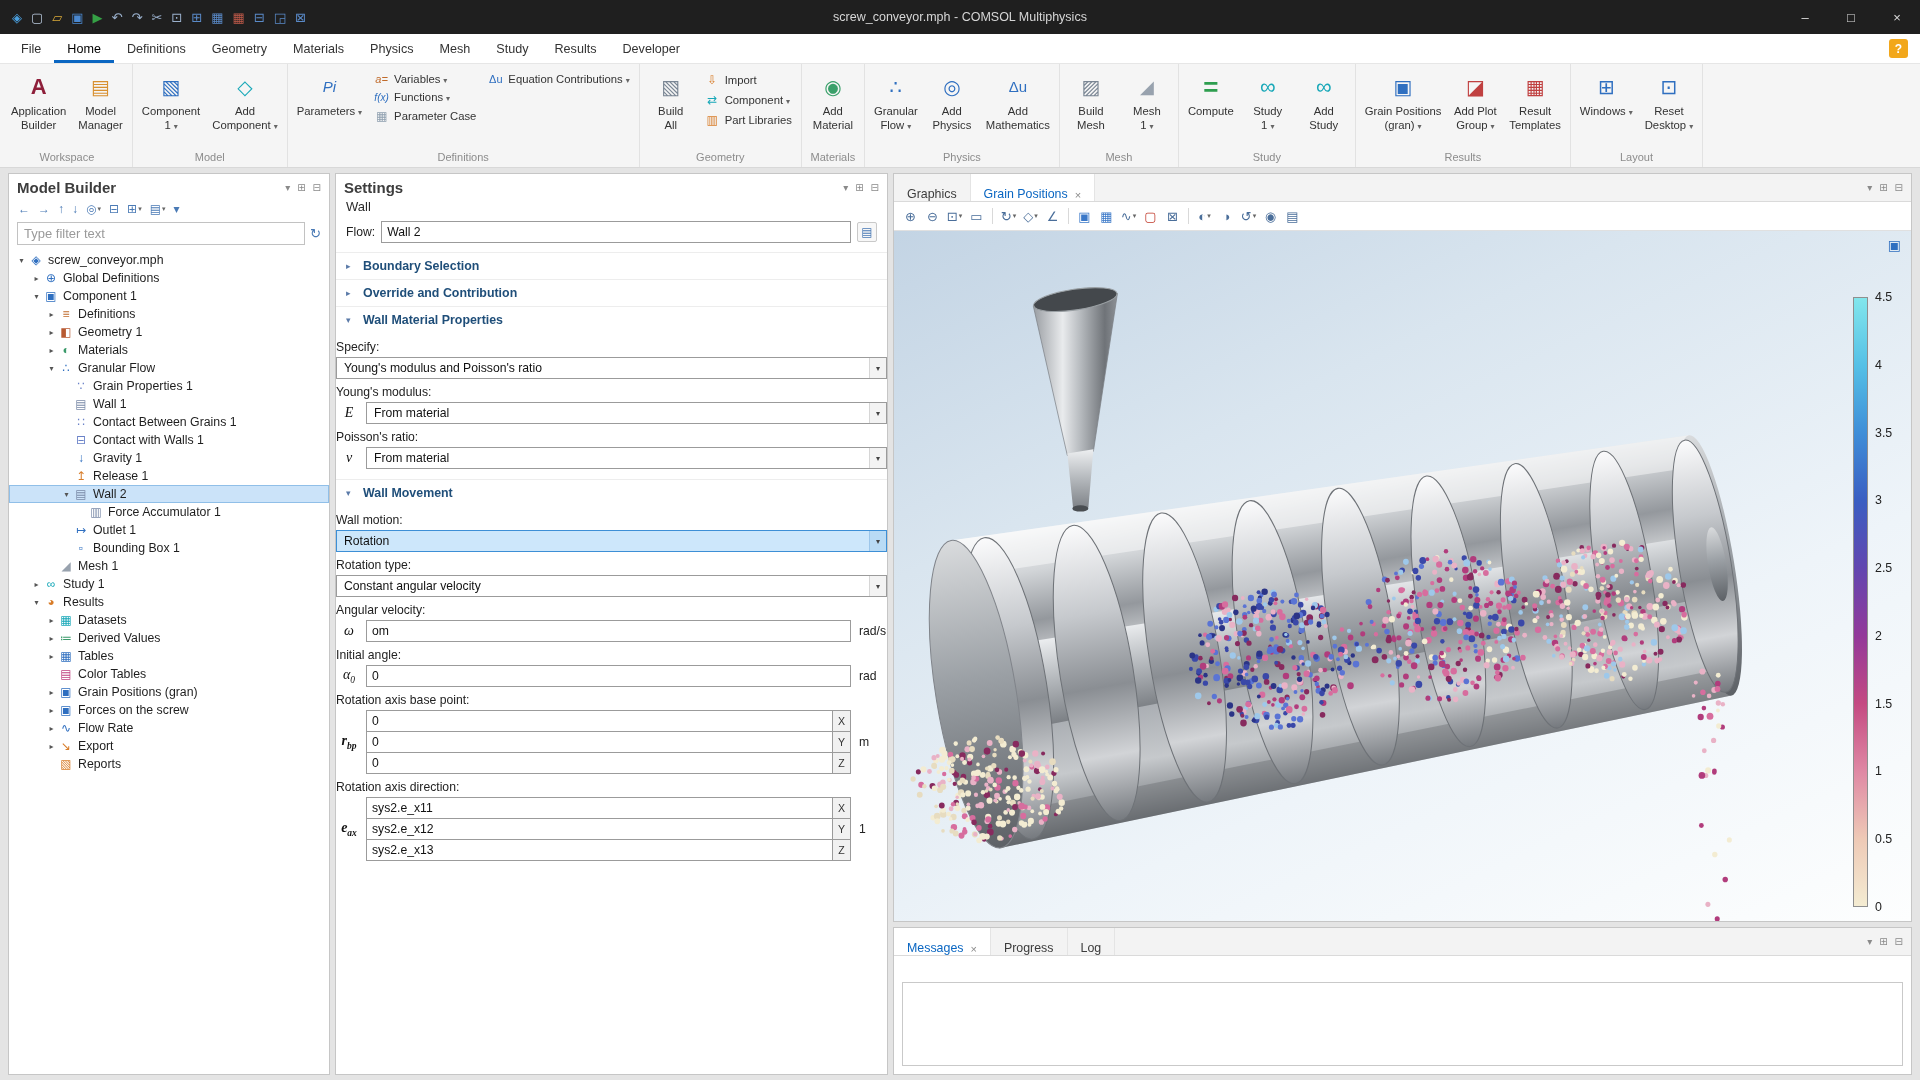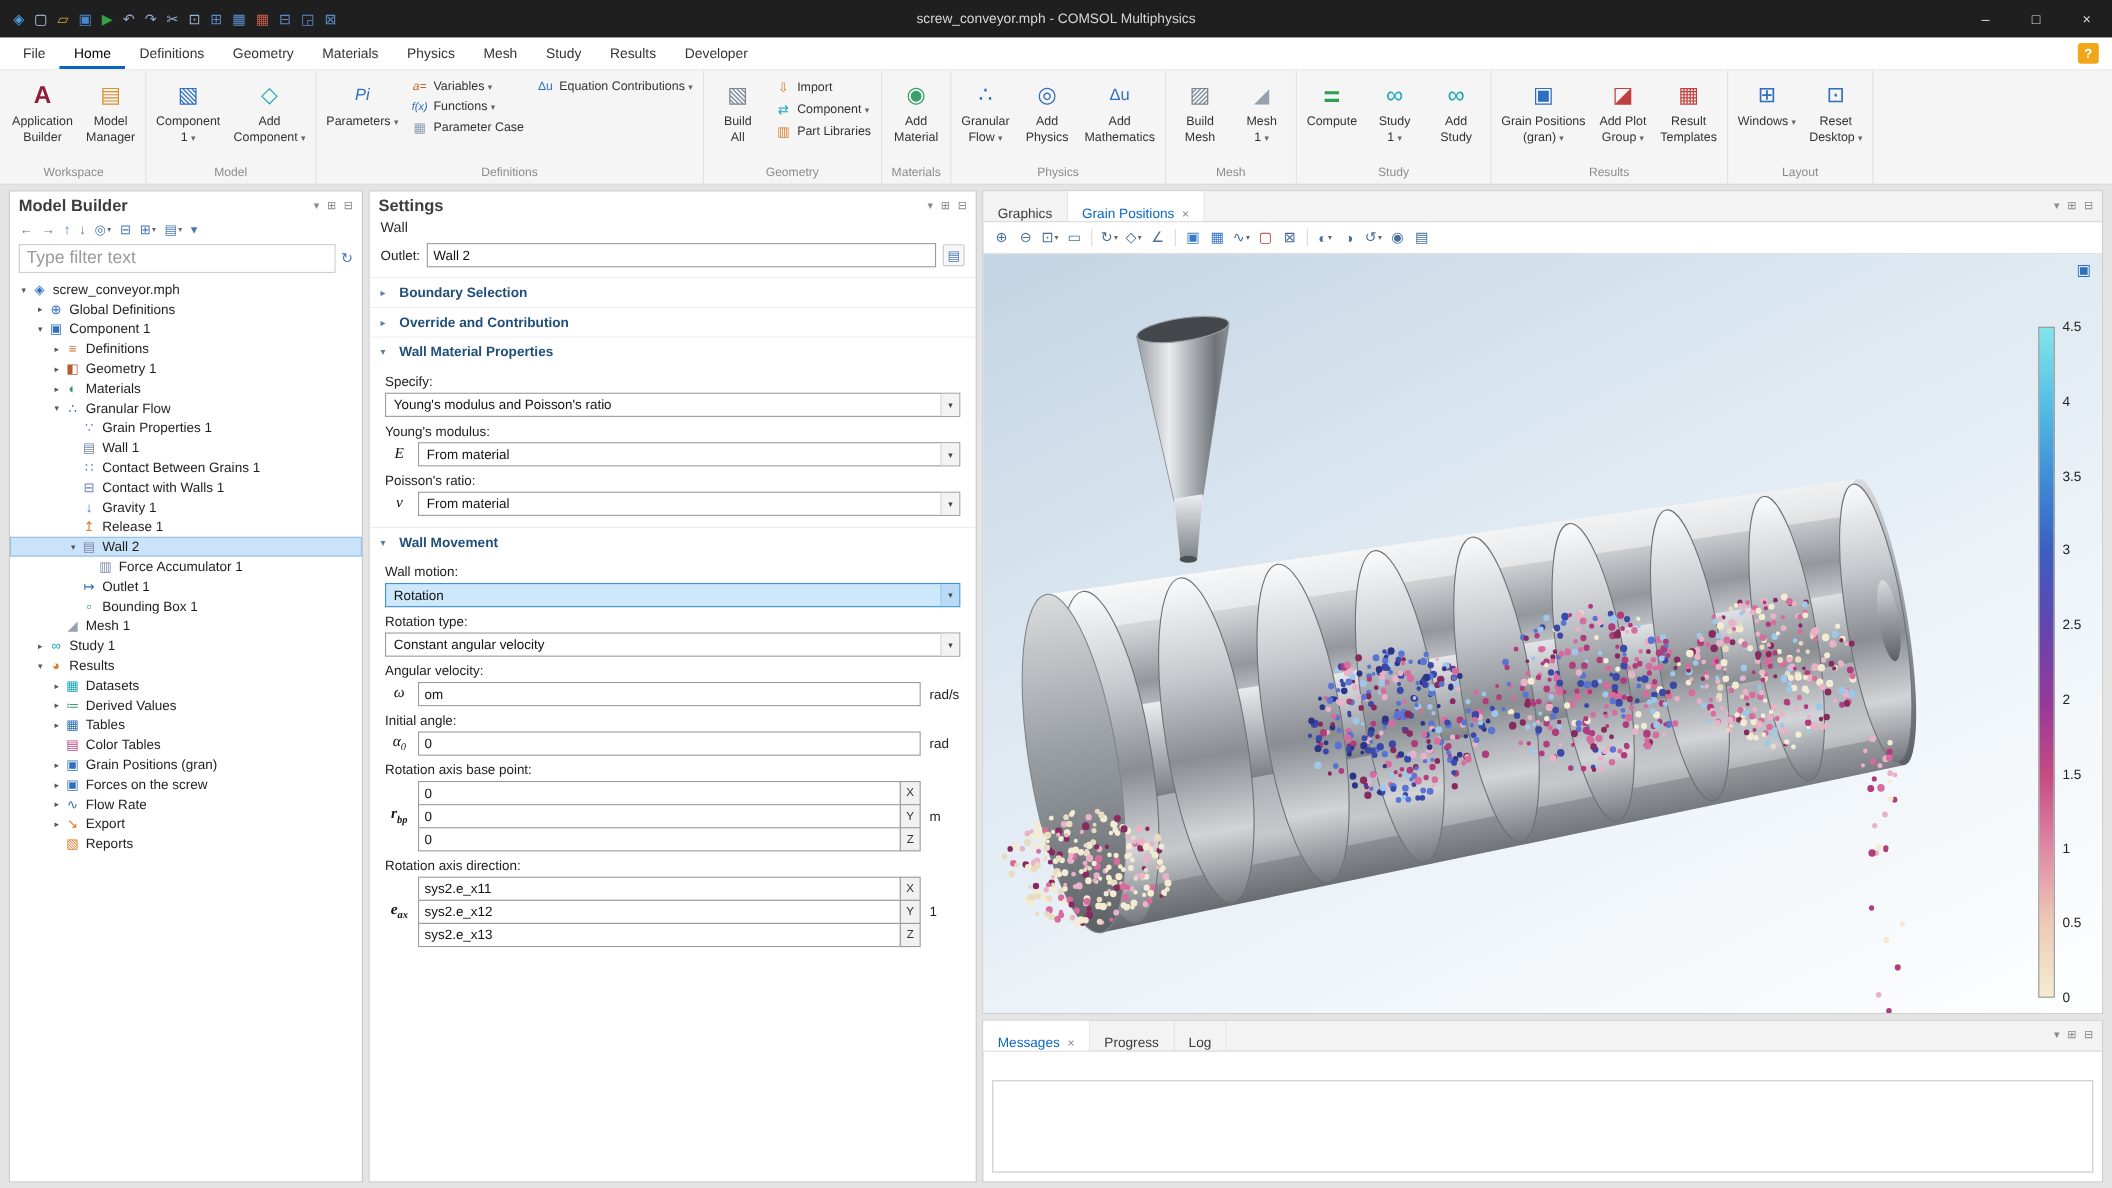--- a/index.html
+++ b/index.html
@@ -41,40 +41,40 @@
 .messages-panel{height:148px;flex:0 0 auto}
 .phead{display:flex;align-items:center;padding:5px 8px 3px}
 .ptitle{font-size:15px;font-weight:bold;color:#3d3d3d}
 .ptools{margin-left:auto;display:flex;gap:7px;color:#8a8a8a;font-size:10px;align-items:center}
 
 .mb-toolbar{display:flex;align-items:center;gap:2px;padding:1px 6px 4px;color:#4a7ab5}
 .mbt{display:flex;align-items:center;padding:2px 3px;font-size:12px}
 .mchev{font-size:7px;margin-left:1px;color:#666}
 .filter-row{display:flex;align-items:center;gap:5px;margin:0 8px 5px}
 .filter-box{flex:1;display:flex;border:1px solid #c2c2c2;background:#fff}
-.filter-box input{flex:1;border:0;outline:0;padding:3px 6px;font-size:16px;font-family:inherit;color:#701a75;min-width:0}
+.filter-box input{flex:1;border:0;outline:0;padding:3px 6px;font-size:13px;font-family:inherit;color:#701a75;min-width:0}
 .filter-box input::placeholder{color:#9a9a9a}
 .refresh{color:#4a7ab5;font-size:13px}
 .tree{flex:1;overflow:hidden;padding:1px 0 6px}
 .titem{display:flex;align-items:center;height:18px;font-size:12.3px;color:#1e1e1e;white-space:nowrap}
 .titem.selected{background:#cbe3f9;outline:1px solid #90bfe8;outline-offset:-1px}
 .tarrow{width:13px;font-size:8px;color:#555;text-align:center;flex:0 0 auto}
 .titem .icn{width:16px;font-size:12px;margin-right:4px;flex:0 0 auto;display:inline-flex;justify-content:center}
 .tlabel{overflow:hidden;text-overflow:ellipsis}
 
 .s-sub{padding:0 10px 6px;font-size:13px;color:#2b2b2b}
 .label-row{display:flex;align-items:center;gap:6px;padding:1px 10px 9px}
 .flabel{font-size:12.2px;color:#222}
 .tin{height:22px;border:1px solid #9b9b9b;background:#fff;font-family:inherit;font-size:12.2px;padding:0 5px;color:#111;min-width:0}
 .label-input{flex:1}
 .mini-btn{width:20px;height:20px;display:flex;align-items:center;justify-content:center;color:#4a7ab5;font-size:12px;border:1px solid #c9c9c9;border-radius:2px;background:#f7f7f7}
 .sec{display:flex;align-items:center;gap:7px;height:27px;padding:0 10px;border-top:1px solid #ededed}
 .sec-chev{font-size:9px;color:#5a7aa8;width:10px}
 .sec-title{font-size:12.4px;font-weight:bold;color:#1f4e79}
-.sec-body{padding:1px 14px 10px}
+.sec-body{padding:1px 0 10px}
 .fl{display:block;font-size:12.2px;color:#222;margin:6px 0 3px}
 .dd{display:flex;align-items:center;height:22px;border:1px solid #9b9b9b;background:#fff}
 .dd-text{flex:1;padding:0 7px;font-size:12.2px;color:#111;white-space:nowrap;overflow:hidden}
 .dd-btn{width:17px;align-self:stretch;display:flex;align-items:center;justify-content:center;border-left:1px solid #d6d6d6;background:#f3f3f3;color:#444;font-size:8px}
 .dd.focused{background:#cde7fb;border-color:#3d8fd6}
 .dd.focused .dd-btn{background:#b9dbf5;border-left-color:#9cc6ea}
 .sym-row{display:flex;align-items:center;gap:4px;margin-top:2px}
 .sym{width:26px;text-align:center;font-family:"Liberation Serif","DejaVu Serif",serif;font-style:italic;font-size:14px;color:#111;flex:0 0 auto}
 .sym sub{font-size:9.5px}
 .sym-row .dd{flex:1}
@@ -520,21 +520,21 @@
       <div class="phead">
         <span class="ptitle">Settings</span>
         <span class="ptools">
             <span>▾</span>
             <span>⊞</span>
             <span>⊟</span>
           </span>
       </div>
       <div class="s-sub">Wall</div>
       <div class="label-row">
-        <span class="flabel">Outlet:</span>
+        <span class="flabel">Flow:</span>
         <input class="tin label-input" value="Wall 2" style="">
         <span class="mini-btn">▤</span>
       </div>
 
       <div class="sec">
         <span class="sec-chev">▸</span>
         <span class="sec-title">Boundary Selection</span>
       </div>
       <div class="sec">
         <span class="sec-chev">▸</span>

